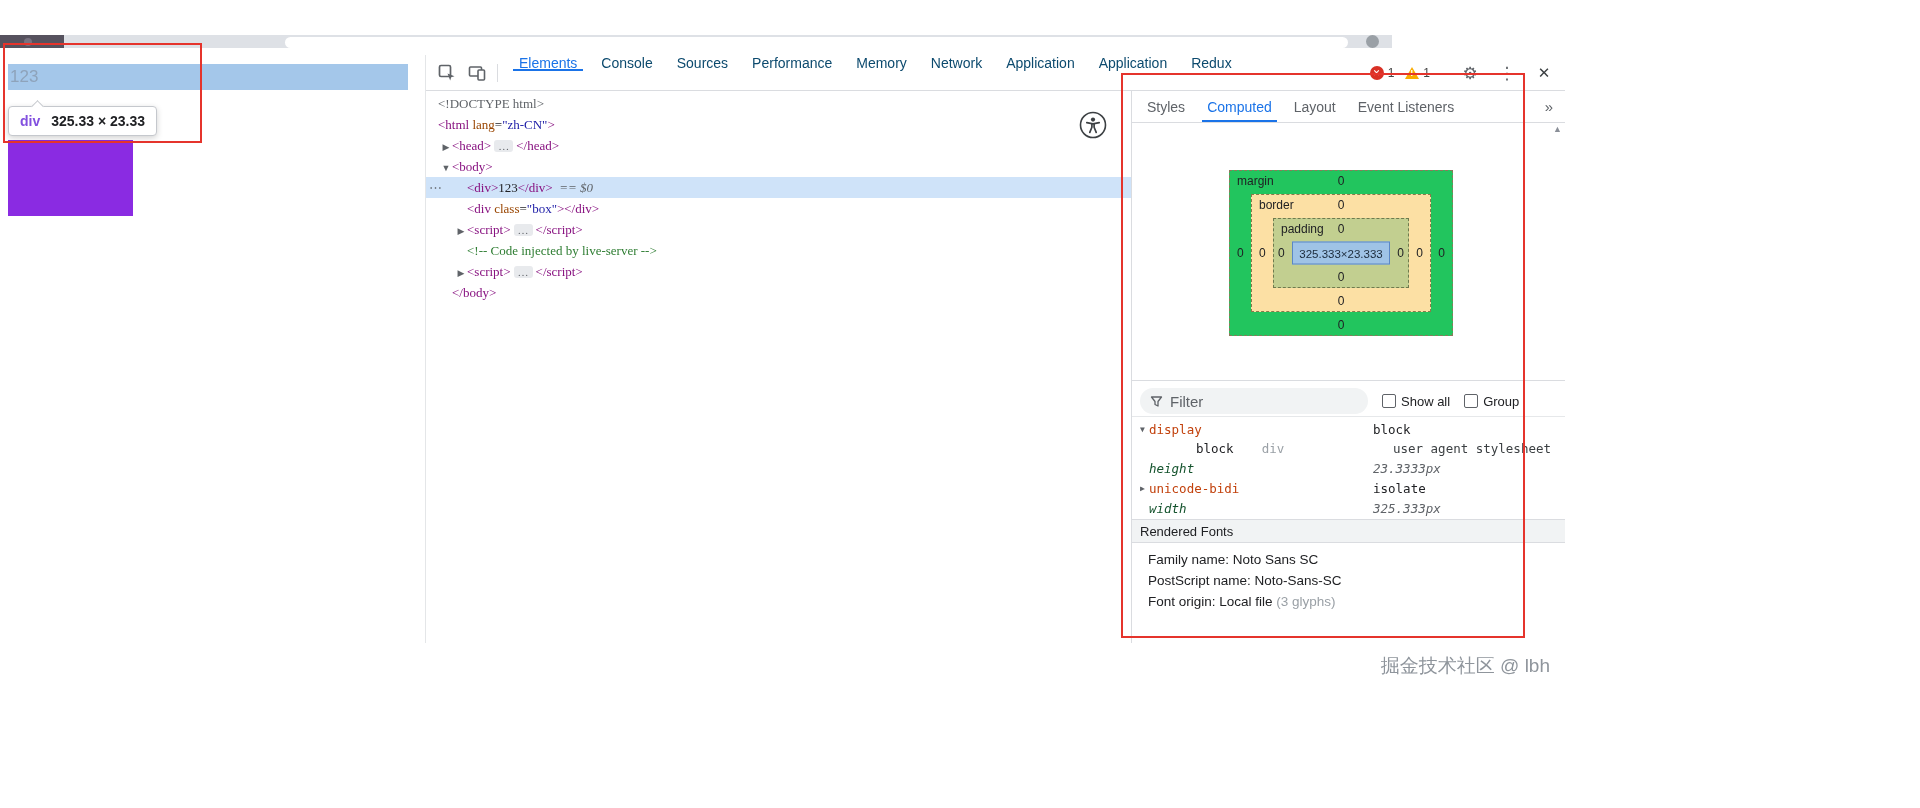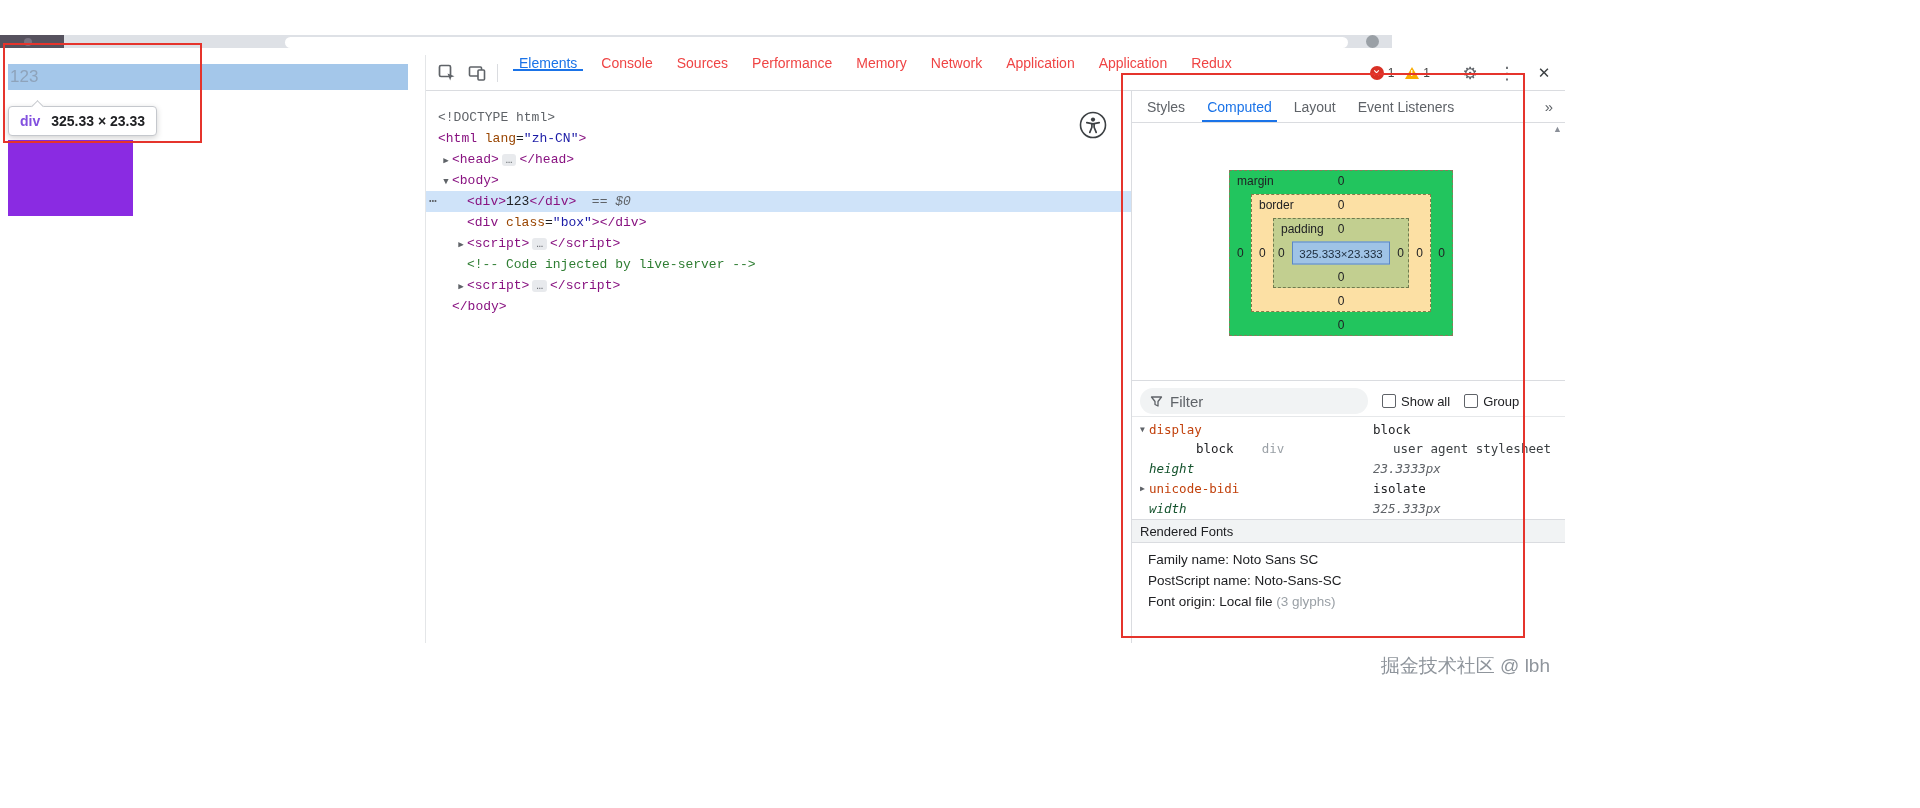--- a/index.html
+++ b/index.html
@@ -33,38 +33,38 @@
 
   
   .dt-left-divider { position:absolute; left:425px; top:20px; width:1px; height:588px; background:#e4e6e8; }
   .dt-toolbar { position:absolute; left:426px; top:20px; width:1139px; height:36px; background:#fff;
                 border-bottom:1px solid #dadce0; display:flex; align-items:center; }
   .dt-icons { display:flex; align-items:center; gap:4px; padding:0 6px 0 8px; }
   .icon-btn { width:26px; height:26px; display:flex; align-items:center; justify-content:center;
               color:#5f6368; cursor:pointer; }
   .toolbar-sep { width:1px; height:18px; background:#dadce0; margin:0 3px; }
   .dt-tabs { display:flex; height:100%; align-items:flex-start; }
-  .dt-tab { padding:0 12px; display:flex; align-items:center; font-size:14px; color:#ef4444;
+  .dt-tab { padding:0 12px; display:flex; align-items:center; font-size:14px; color:#0c4a6e;
             cursor:pointer; position:relative; white-space:nowrap; }
   .dt-tab.active { color:#1a73e8; }
   .dt-tab.active::after { content:""; position:absolute; left:6px; right:6px; bottom:0; height:2px; background:#1a73e8; }
   .dt-right { position:absolute; right:8px; top:0; height:36px; display:flex; align-items:center; gap:11px; }
   .badge { display:flex; align-items:center; gap:4px; font-size:12px; color:#424242; cursor:pointer; }
   .err-dot { width:14px; height:14px; border-radius:50%; background:#d93025; color:#fff;
              font-size:9px; display:flex; align-items:center; justify-content:center; }
   .warn-tri { position:relative; width:0; height:0; border-left:7px solid transparent;
               border-right:7px solid transparent; border-bottom:12px solid #f9ab00; }
   .warn-tri::after { content:"!"; position:absolute; left:-2px; top:1px; font-size:9px; color:#fff; font-weight:bold; }
   .badge-warn { margin-right:16px; }
   .glyph-btn { font-size:17px; }
   .close-btn { font-size:15px; color:#3c4043; }
 
   
-  .dom-tree { position:absolute; left:426px; top:72px; width:705px;
-              font-family:Liberation Mono, monospace; font-size:13px; color:#202124; }
+  .dom-tree { position:absolute; left:426px; top:58px; width:705px;
+              font-family:Liberation Serif, serif; font-size:13px; color:#202124; }
   .tree-row { height:21px; line-height:21px; white-space:pre; position:relative; cursor:pointer; }
   .tree-row.ind0 { padding-left:0px; }
   .tree-row.ind1 { padding-left:14px; }
   .tree-row.ind2 { padding-left:29px; }
   .tree-row.selected { background:#cfe3f9; }
   .row-dots { position:absolute; left:3px; top:0; color:#5f6368; letter-spacing:1px; }
   .tree-arrow { display:inline-block; width:12px; color:#5f6368; font-size:9px; text-align:center; }
   .tk-doctype { color:#5f6368; }
   .tk-tag { color:#881280; }
   .tk-attr { color:#994500; }

